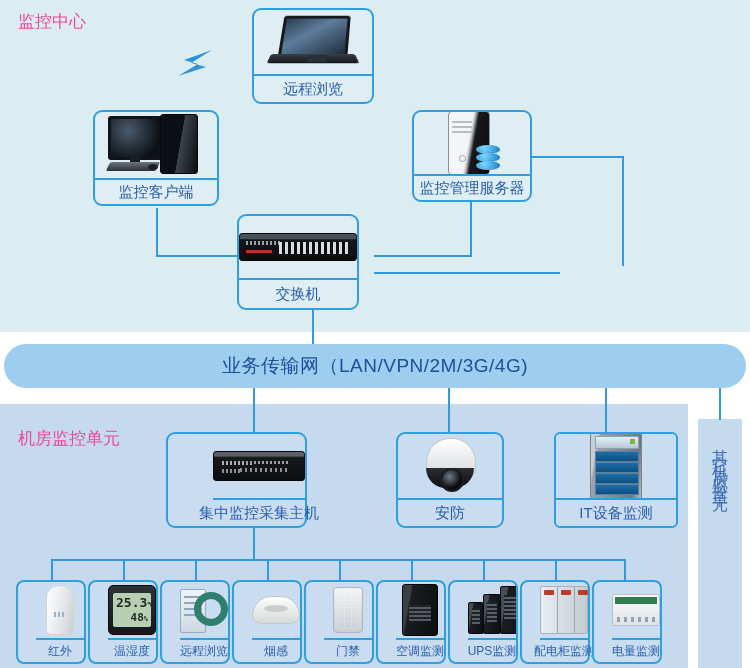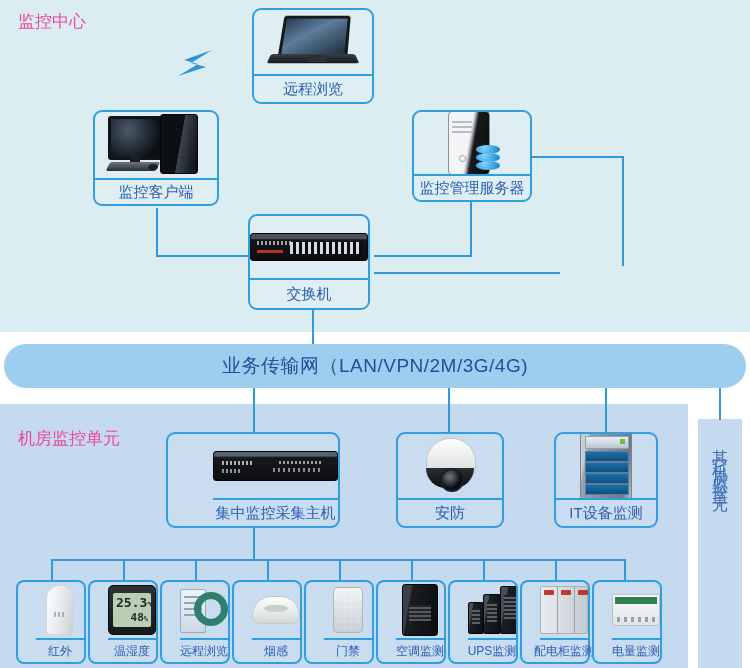--- a/index.html
+++ b/index.html
@@ -243,21 +243,21 @@
         <div class="db">
             <i style="top:0;"></i>
             <i style="top:8px;"></i>
             <i style="top:16px;"></i>
           </div>
       </div>
     </div>
     <div class="cap" style="height:24px;">监控管理服务器</div>
   </div>
 
-  <div class="node" style="left:248px;top:214px;width:122px;height:96px;">
+  <div class="node" style="left:237px;top:214px;width:122px;height:96px;">
     <div class="art">
       <div class="sw">
           <div class="txt"></div>
           <div class="led"></div>
           <div class="ports"></div>
         </div>
     </div>
     <div class="cap" style="height:28px;">交换机</div>
   </div>
 
@@ -266,21 +266,21 @@
     <span>业务传输网（LAN/VPN/2M/3G/4G)</span>
   </div>
 
   <div class="ln lnv" style="left:253px;top:388px;height:44px;"></div>
   <div class="ln lnv" style="left:448px;top:388px;height:44px;"></div>
   <div class="ln lnv" style="left:605px;top:388px;height:44px;"></div>
   <div class="ln lnv" style="left:719px;top:388px;height:32px;"></div>
 
   <div class="vert-label">其它机房监控单元</div>
 
-  <div class="node" style="left:166px;top:432px;width:174px;height:96px;padding-left:45px;">
+  <div class="node" style="left:166px;top:432px;width:141px;height:96px;padding-left:45px;">
     <div class="art">
       <div class="nvr">
           <div class="l1"></div>
           <div class="l2"></div>
           <div class="r1"></div>
           <div class="r2"></div>
         </div>
     </div>
     <div class="cap" style="height:26px;">集中监控采集主机</div>
   </div>
@@ -289,21 +289,21 @@
     <div class="art">
       <div class="cam">
           <div class="dome"></div>
           <div class="band"></div>
           <div class="lens"></div>
         </div>
     </div>
     <div class="cap" style="height:26px;">安防</div>
   </div>
 
-  <div class="node" style="left:554px;top:432px;width:104px;height:96px;">
+  <div class="node" style="left:554px;top:432px;width:124px;height:96px;border-radius:6px;">
     <div class="art">
       <div class="rack">
         <div class="top">
             <i></i>
           </div>
         <div class="bay" style="top:18px;"></div>
         <div class="bay" style="top:29px;"></div>
         <div class="bay" style="top:40px;"></div>
         <div class="bay" style="top:51px;"></div>
 

